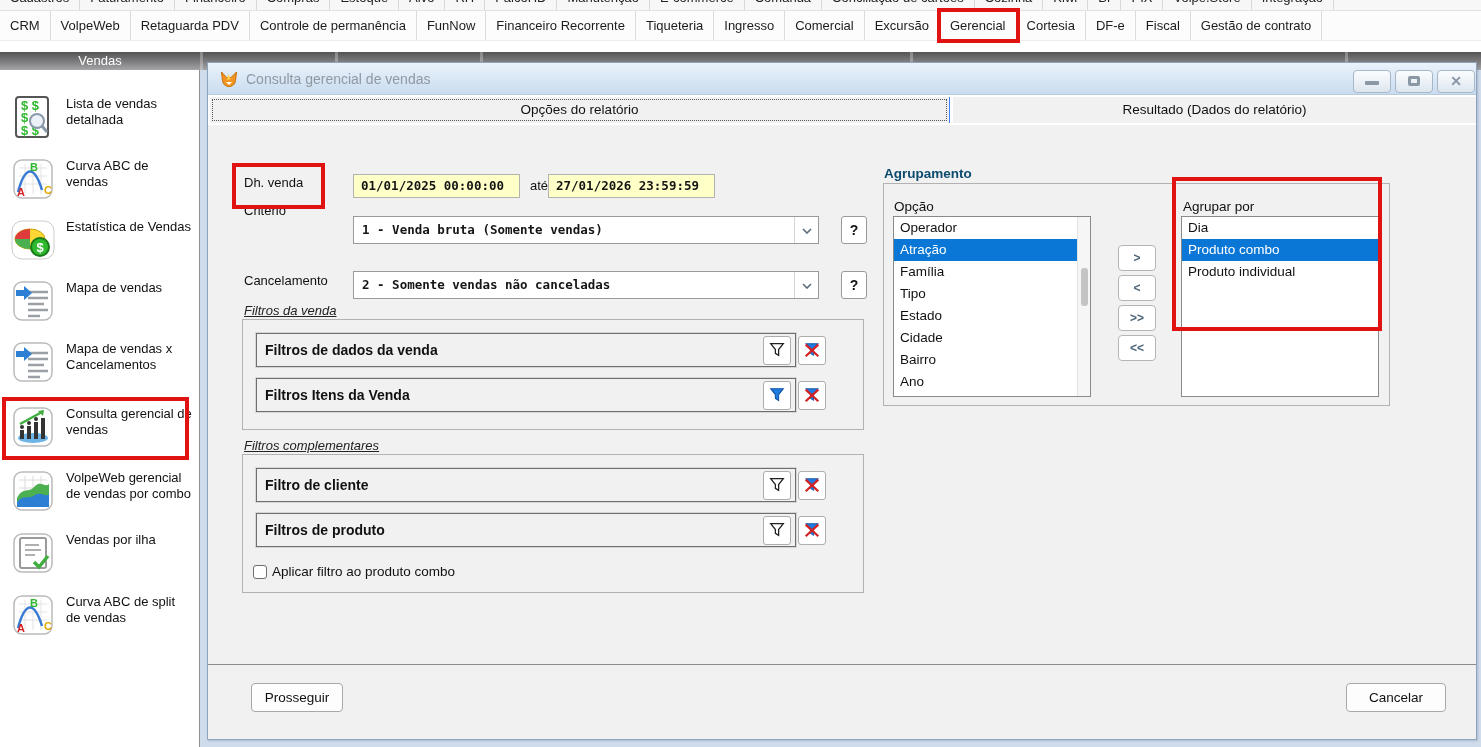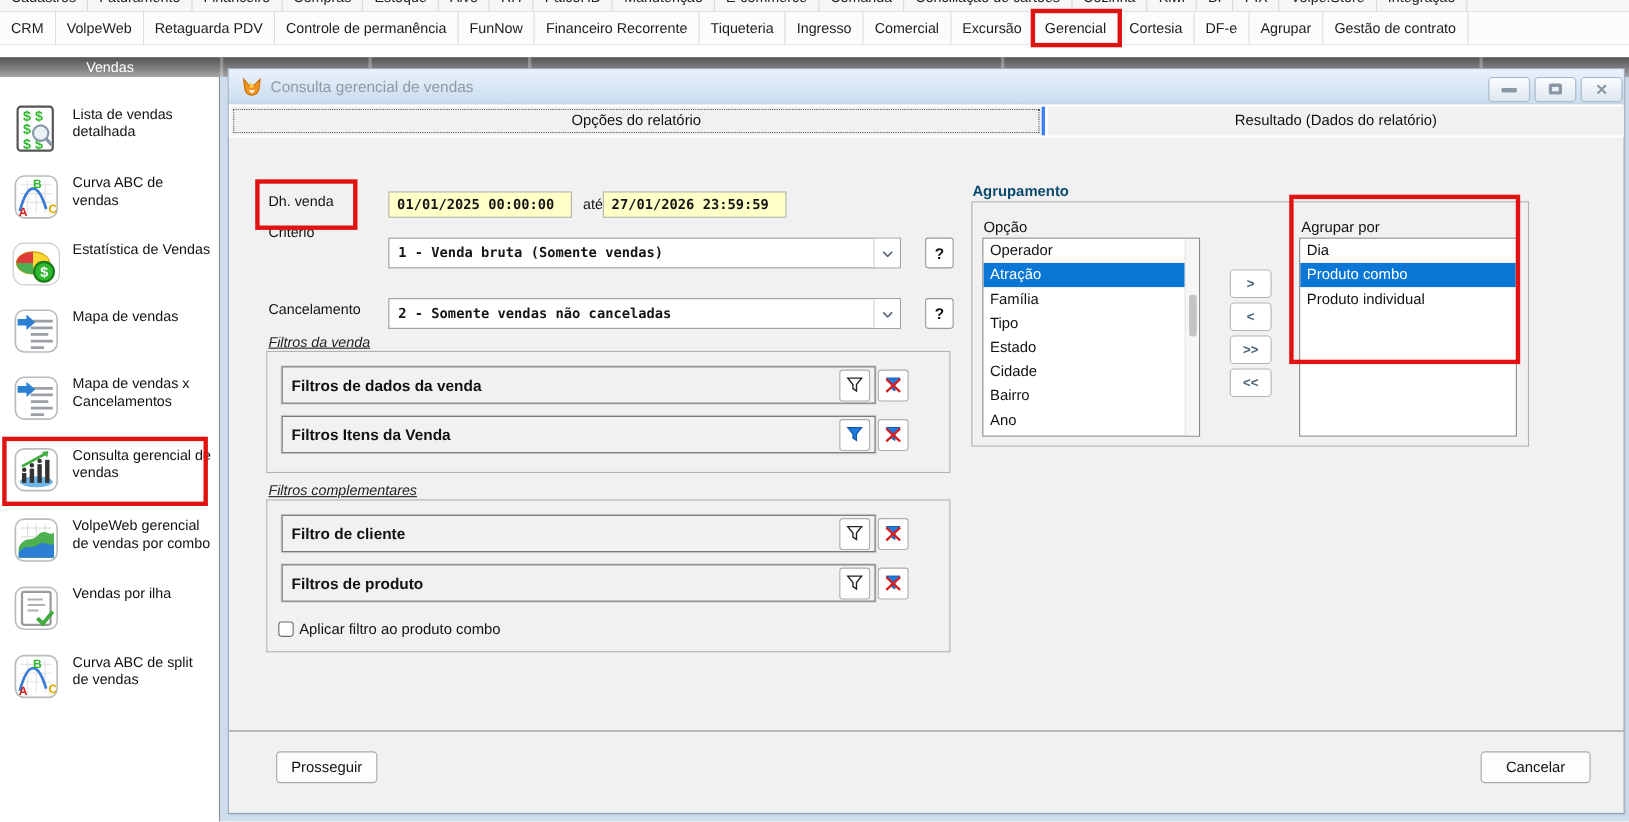--- a/index.html
+++ b/index.html
@@ -44,21 +44,21 @@
   .winbtn { position:absolute; top:7px; width:38px; height:23px; border:1px solid #a7b7c7; border-radius:4px;
     background:linear-gradient(#fbfdff,#dde6ef); text-align:center; cursor:pointer; }
   .winbtn .bar { display:inline-block; width:14px; height:4px; background:#8a97a5; border-radius:1px; margin-top:9px; }
   .winbtn .sq { display:inline-block; width:12px; height:10px; border:3px solid #8a97a5; border-radius:2px; margin-top:5px; }
   .winbtn .xx { display:inline-block; font-size:14px; font-weight:bold; color:#8a97a5; line-height:21px; }
 
   
   .tabstrip { position:absolute; left:0; top:32px; width:100%; height:30px; background:#fff; }
   .tab { position:absolute; top:2px; height:26px; background:#f1f1f1; text-align:center;
     font-size:13.5px; color:#111; line-height:26px; cursor:pointer; }
-  .tab1 { left:2px; width:740px; border-right:3px solid #3b82f6; }
+  .tab1 { left:2px; width:740px; border-right:1px solid #3b82f6; }
   .tab2 { left:745px; width:523px; }
   .focus-rect { position:absolute; left:2px; top:2px; right:2px; bottom:2px; border:1px dotted #555; }
 
   
   .flabel { position:absolute; font-size:13px; color:#111; }
   .yfield { position:absolute; height:24px; background:#ffffc8; border:1px solid #b2b2b2;
     font-family:"DejaVu Sans Mono", monospace; font-size:12.5px; font-weight:bold; color:#151515;
     line-height:22px; padding-left:7px; }
   .combo { position:absolute; height:28px; background:#fff; border:1px solid #9a9a9a;
     font-family:"DejaVu Sans Mono", monospace; font-size:12.5px; font-weight:bold; color:#151515;
@@ -132,21 +132,21 @@
     <div class="mm">Controle de permanência</div>
     <div class="mm">FunNow</div>
     <div class="mm">Financeiro Recorrente</div>
     <div class="mm">Tiqueteria</div>
     <div class="mm">Ingresso</div>
     <div class="mm">Comercial</div>
     <div class="mm">Excursão</div>
     <div class="mm red-outline">Gerencial</div>
     <div class="mm">Cortesia</div>
     <div class="mm">DF-e</div>
-    <div class="mm">Agrupar</div>
+    <div class="mm">Fiscal</div>
     <div class="mm">Gestão de contrato</div>
   </div>
 
   <div class="graybar">
     <div class="vendas">Vendas</div>
     <div class="seg" style="left:200px"></div>
     <div class="seg" style="left:335px"></div>
     <div class="seg" style="left:480px"></div>
     <div class="seg" style="left:910px"></div>
     <div class="seg" style="left:1345px"></div>

